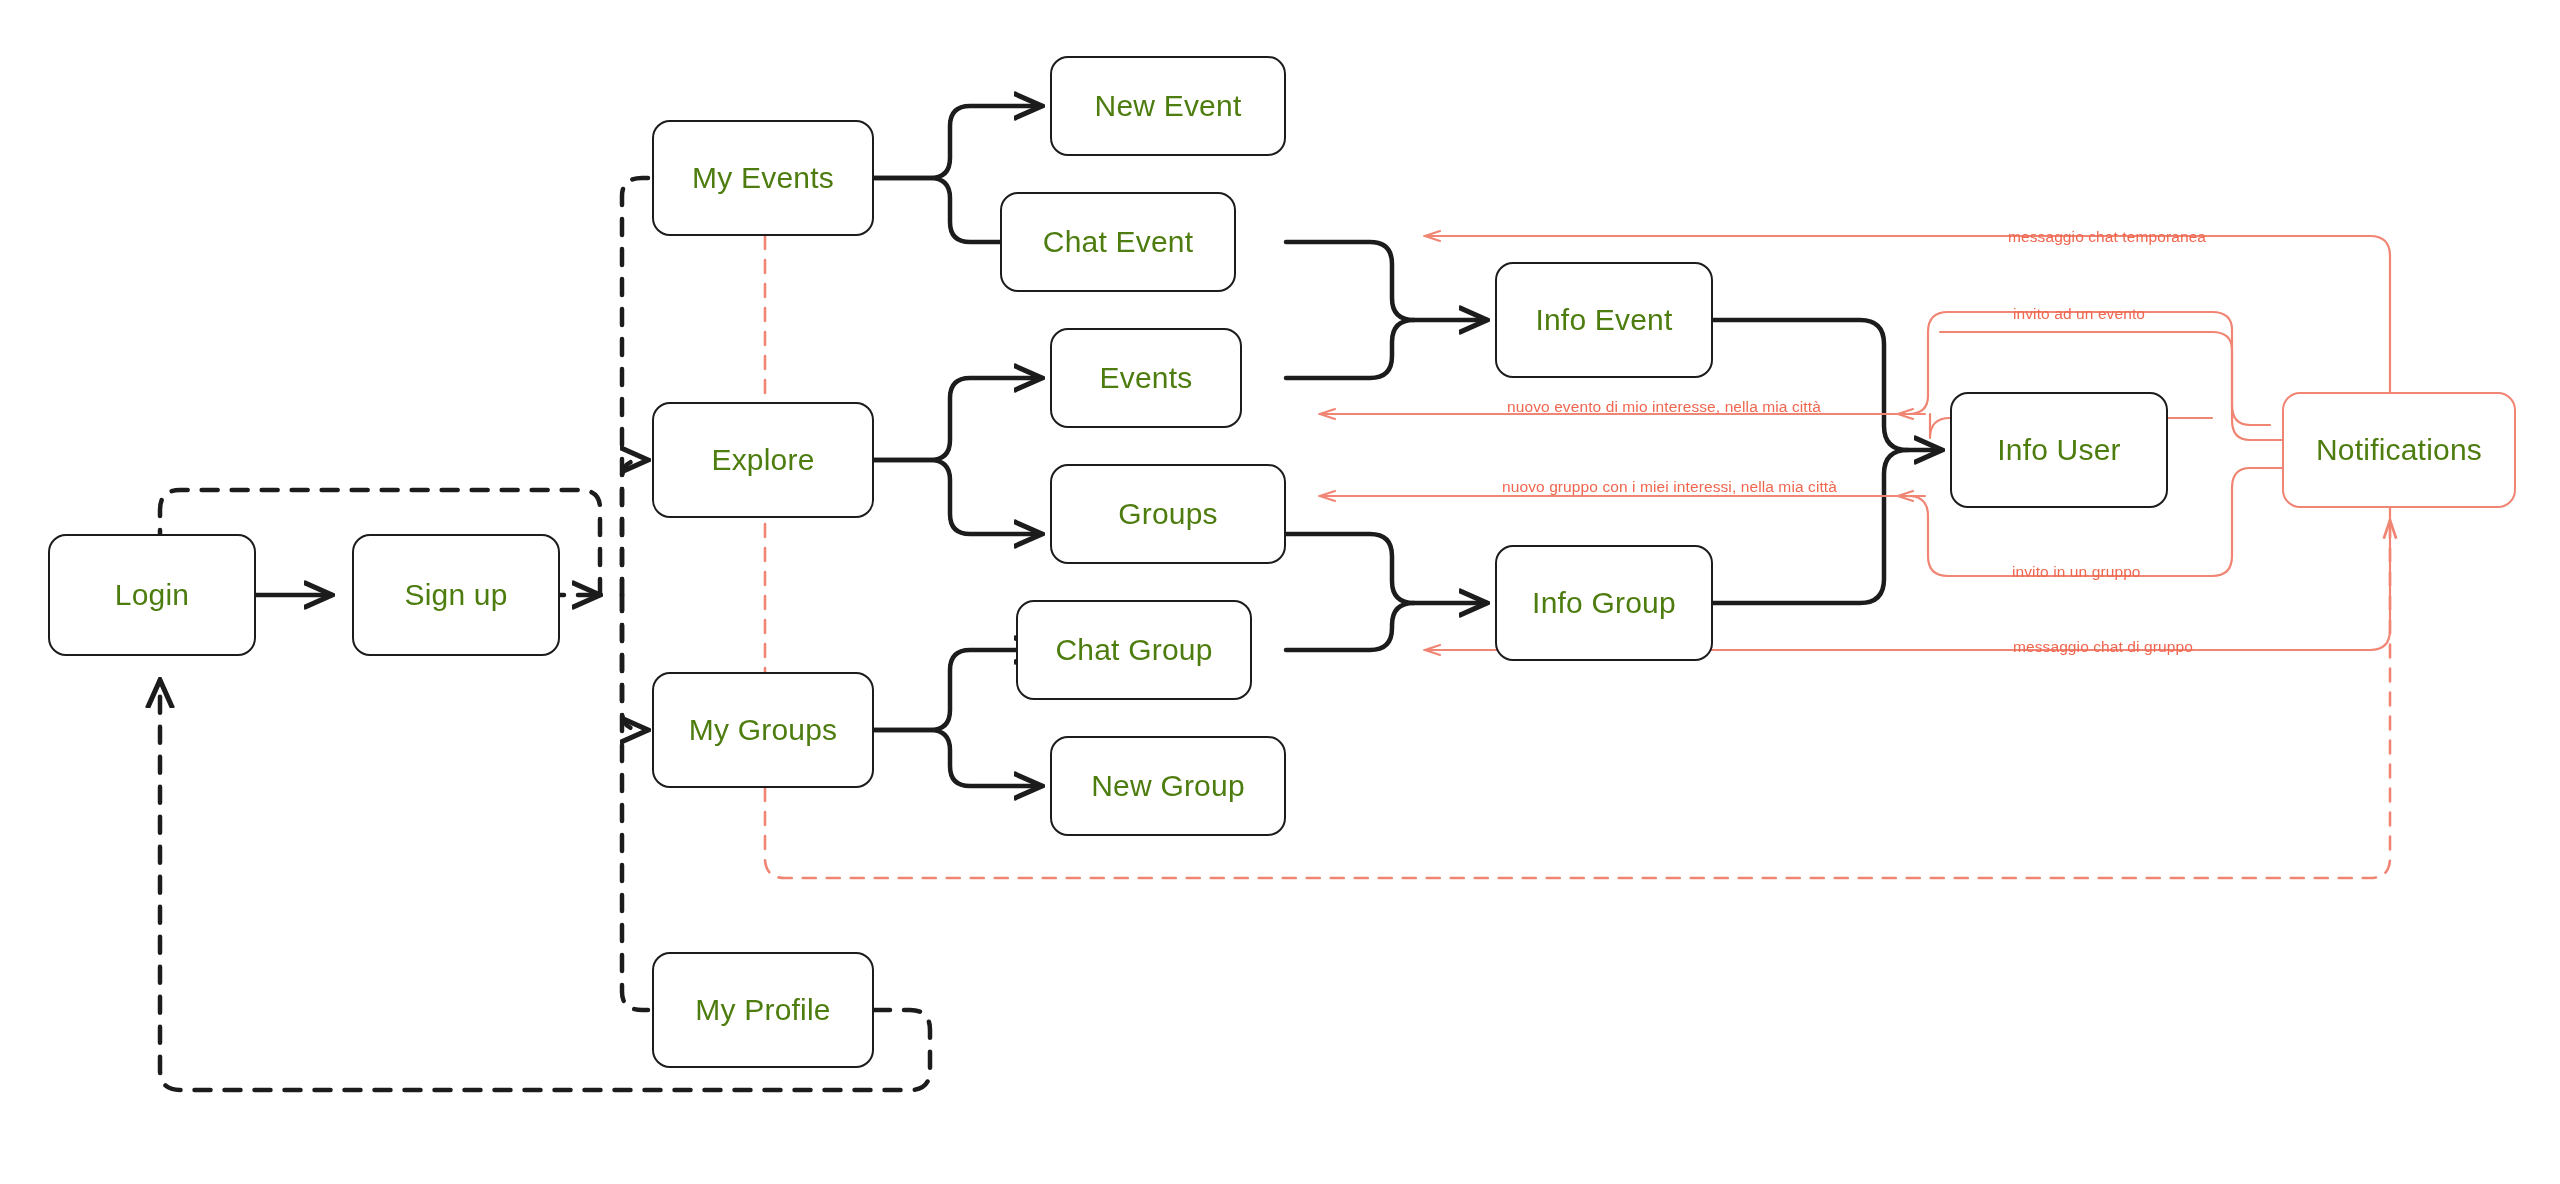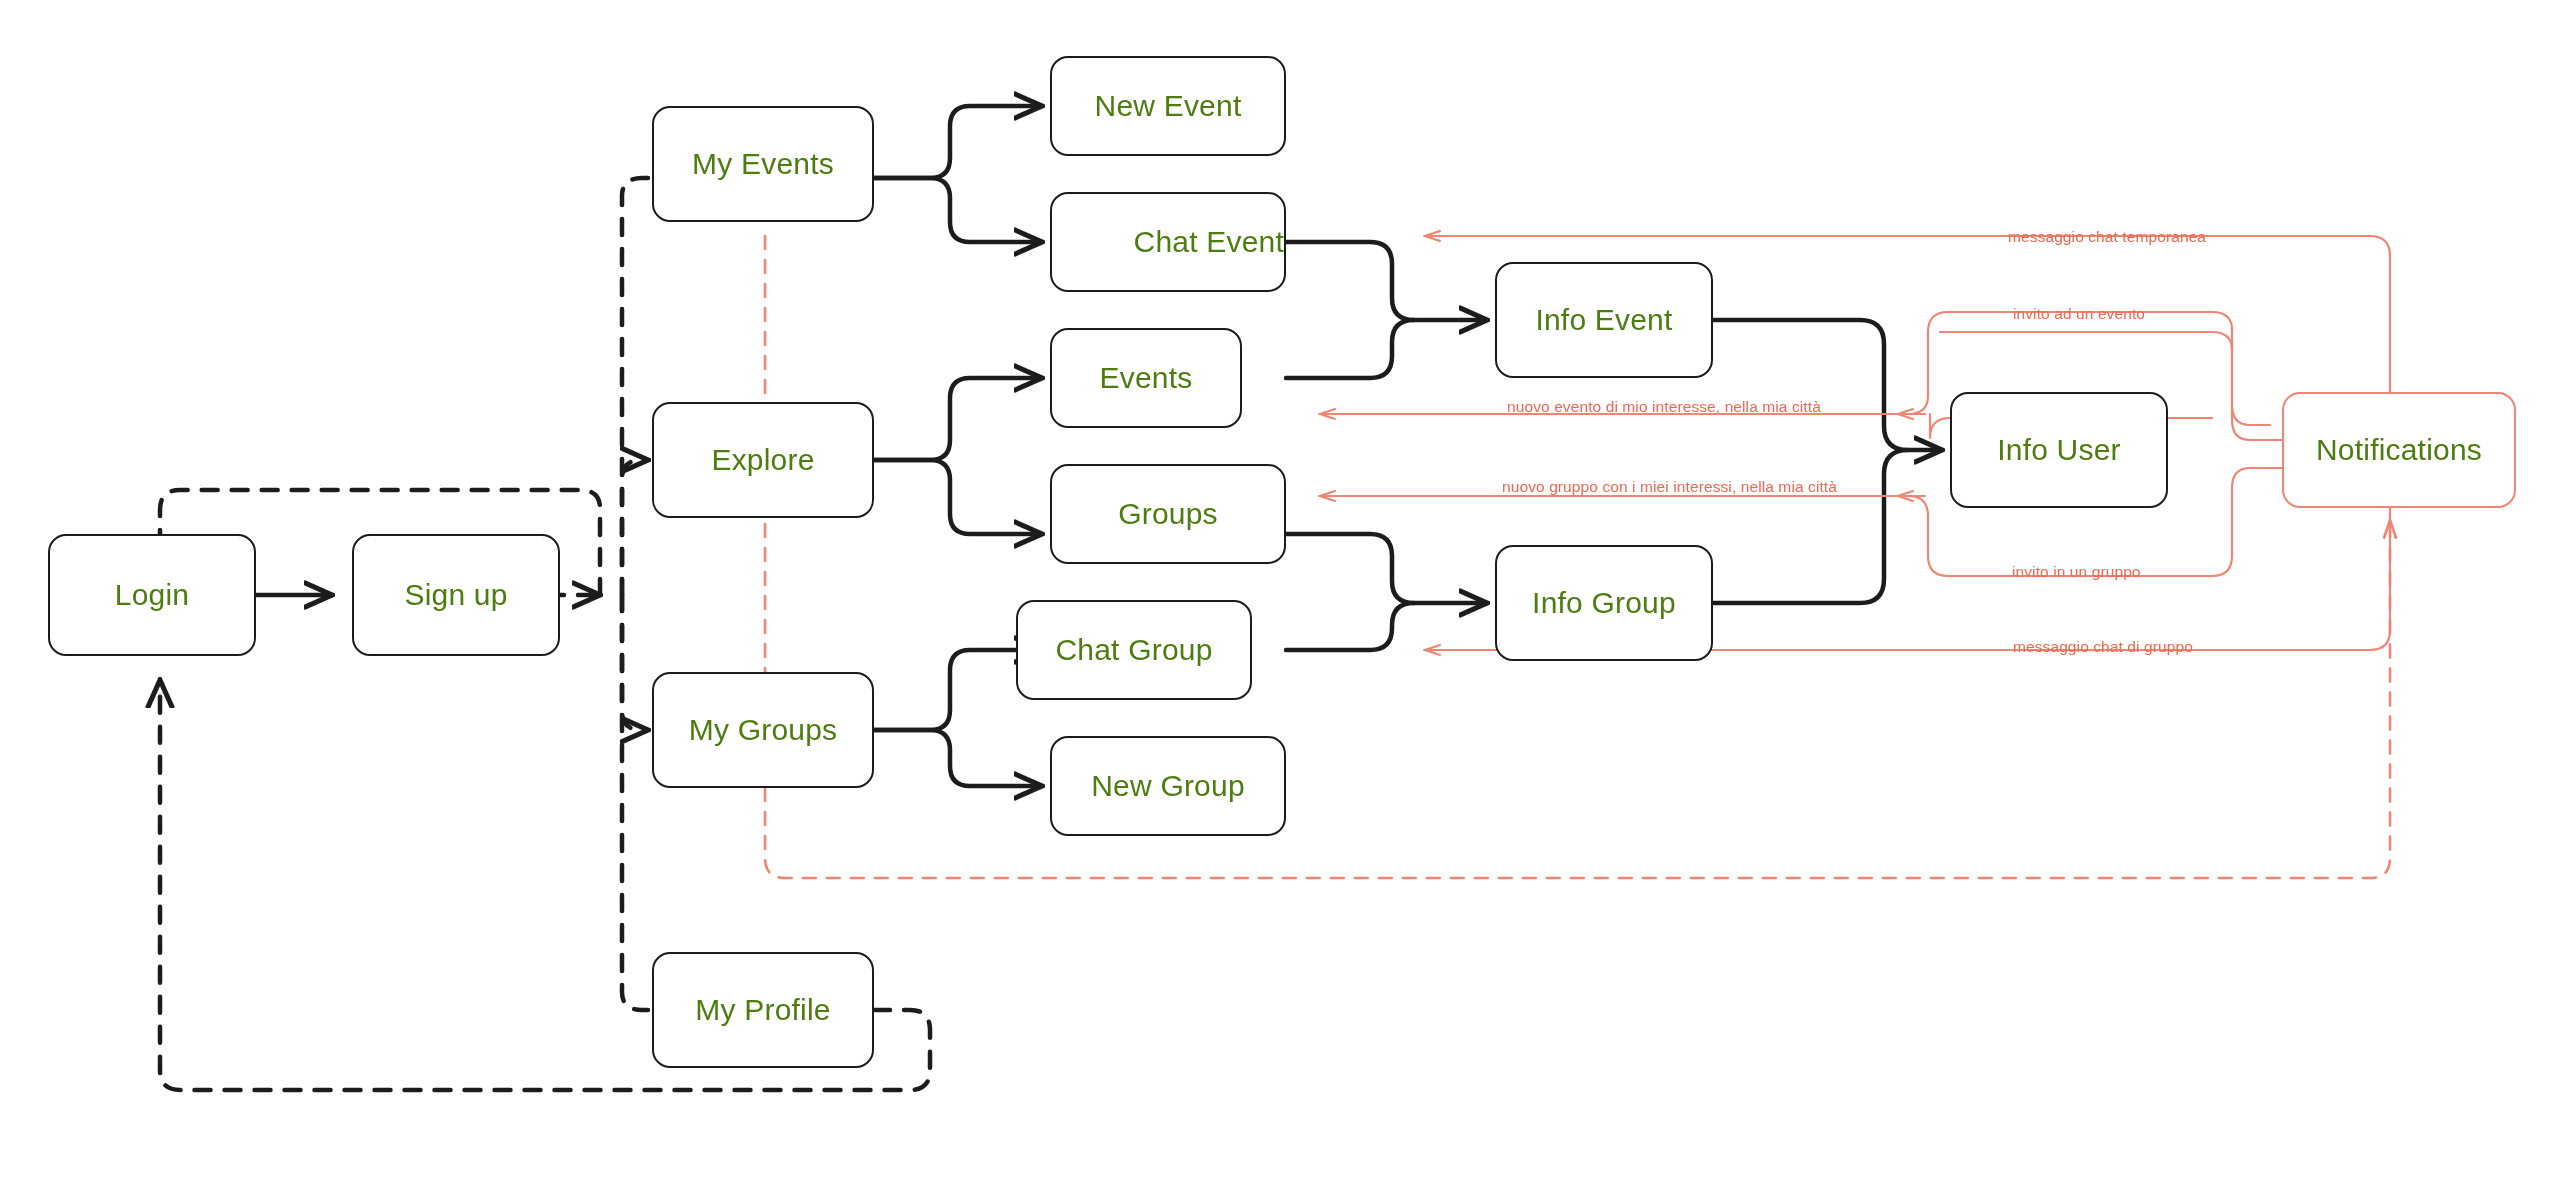--- a/index.html
+++ b/index.html
@@ -119,36 +119,36 @@
     </g>
   </svg>
 
   <div id="nodes">
       <div class="node" style="left: 48px; top: 534px; width: 208px; height: 122px;">
         <span class="label">Login</span>
       </div>
       <div class="node" style="left: 340px; top: 534px; width: 208px; height: 122px; margin-left: 12px;">
         <span class="label">Sign up</span>
       </div>
-      <div class="node" style="left: 652px; top: 106px; width: 222px; height: 116px;">
+      <div class="node" style="left: 652px; top: 120px; width: 222px; height: 116px;">
         <span class="label">My Events</span>
       </div>
       <div class="node" style="left: 652px; top: 402px; width: 222px; height: 116px;">
         <span class="label">Explore</span>
       </div>
       <div class="node" style="left: 652px; top: 672px; width: 222px; height: 116px;">
         <span class="label">My Groups</span>
       </div>
       <div class="node" style="left: 652px; top: 952px; width: 222px; height: 116px;">
         <span class="label">My Profile</span>
       </div>
       <div class="node" style="left: 1050px; top: 56px; width: 236px; height: 100px;">
         <span class="label">New Event</span>
       </div>
-      <div class="node" style="left: 1050px; top: 192px; width: 236px; height: 100px; justify-content: flex-end;">
+      <div class="node" style="left: 1000px; top: 192px; width: 236px; height: 100px;">
         <span class="label">Chat Event</span>
       </div>
       <div class="node" style="left: 1050px; top: 328px; width: 192px; height: 100px;">
         <span class="label">Events</span>
       </div>
       <div class="node" style="left: 1050px; top: 464px; width: 236px; height: 100px;">
         <span class="label">Groups</span>
       </div>
       <div class="node" style="left: 1016px; top: 600px; width: 236px; height: 100px;">
         <span class="label">Chat Group</span>

